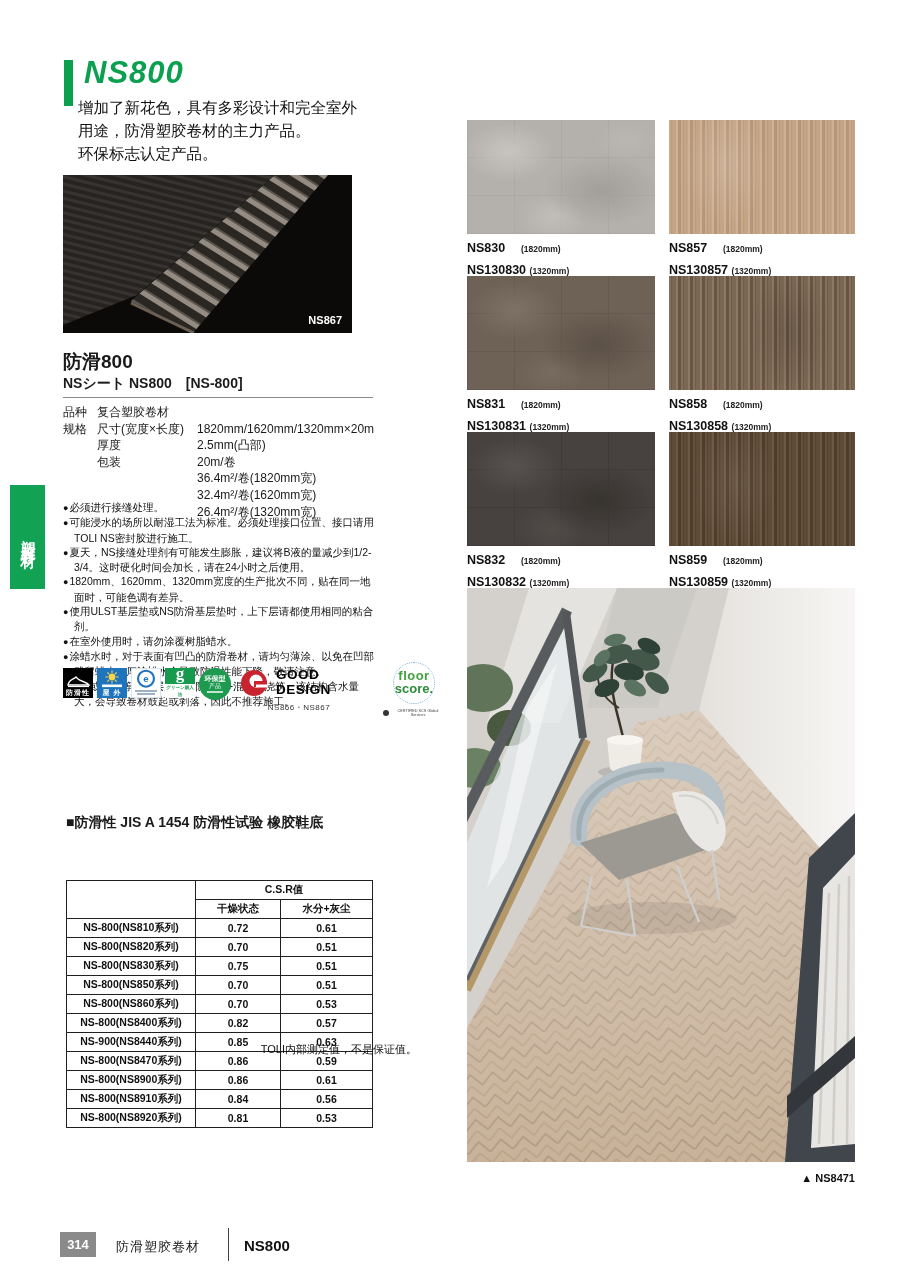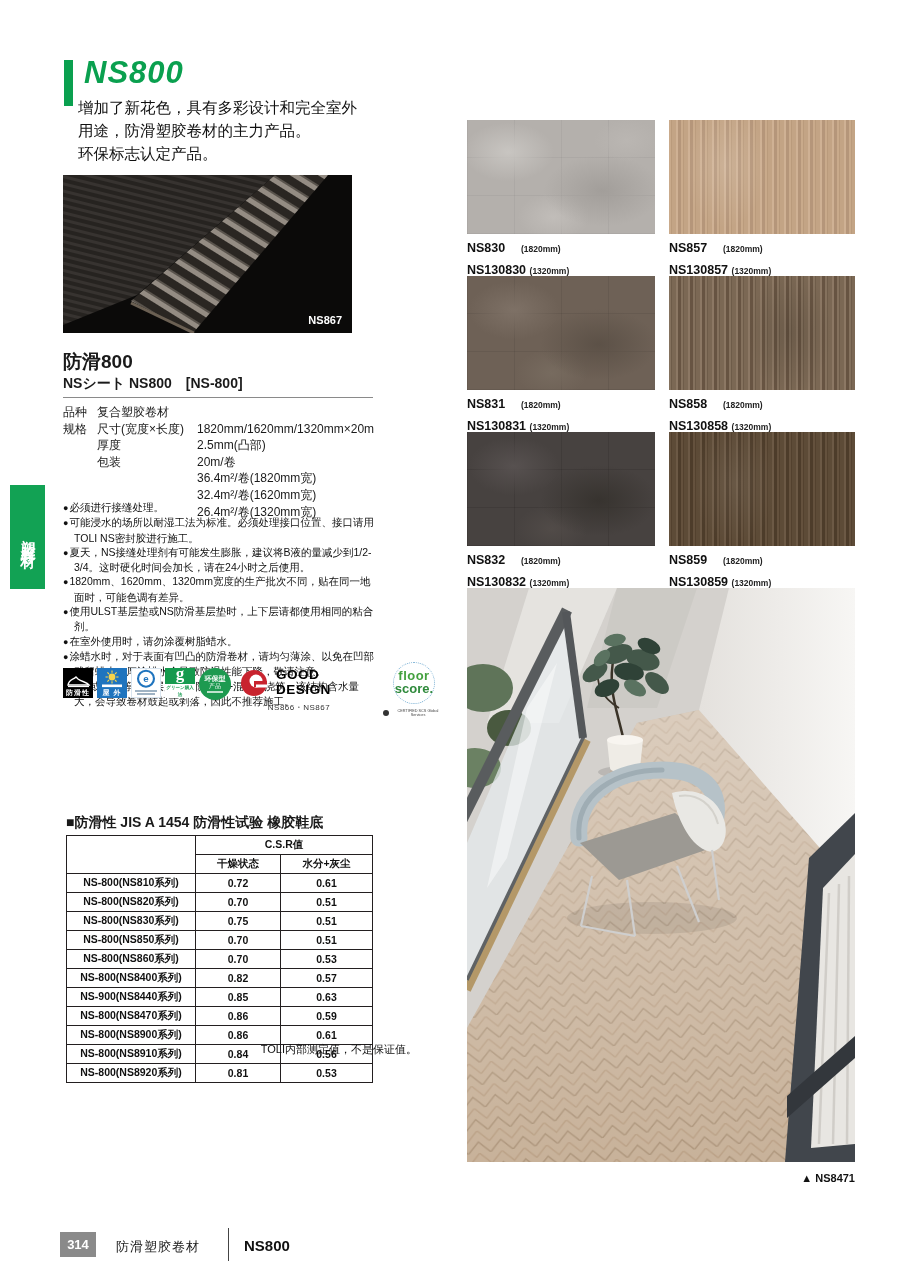--- a/index.html
+++ b/index.html
@@ -72,21 +72,21 @@
   .fs-floor { position:absolute; left:0; top:4px; width:54px; font-size:13px; font-weight:bold;
     color:#44a13f; letter-spacing:.5px; }
   .fs-score { position:absolute; left:0; top:17px; width:54px; font-size:13px; font-weight:bold;
     color:#2f8a3c; }
   .fs-cert { margin-top:5px; font-size:3.8px; color:#444; display:flex; align-items:center;
     justify-content:flex-end; gap:2px; }
   .fs-dot { width:6px; height:6px; border-radius:50%; background:#333; flex:none; }
 
   
   .slip-title { position:absolute; left:66px; top:814px; font-size:14px; font-weight:bold; }
-  .slip-table { position:absolute; left:66px; top:835px; border-collapse:collapse; }
+  .slip-table { position:absolute; left:66px; top:880px; border-collapse:collapse; }
   .slip-table td, .slip-table th { border:1px solid #231f20; text-align:center;
     font-size:10.5px; font-weight:bold; color:#111; height:19px; padding:0 2px; }
   .slip-table .c1 { width:129px; }
   .slip-table .c2 { width:85px; }
   .slip-table .c3 { width:92px; }
   .slip-table .hdr { height:17px; }
   .slip-note { position:absolute; left:66px; top:1042px; width:309px; text-align:right;
     font-size:11px; color:#111;margin-left:42px; }
 
   

